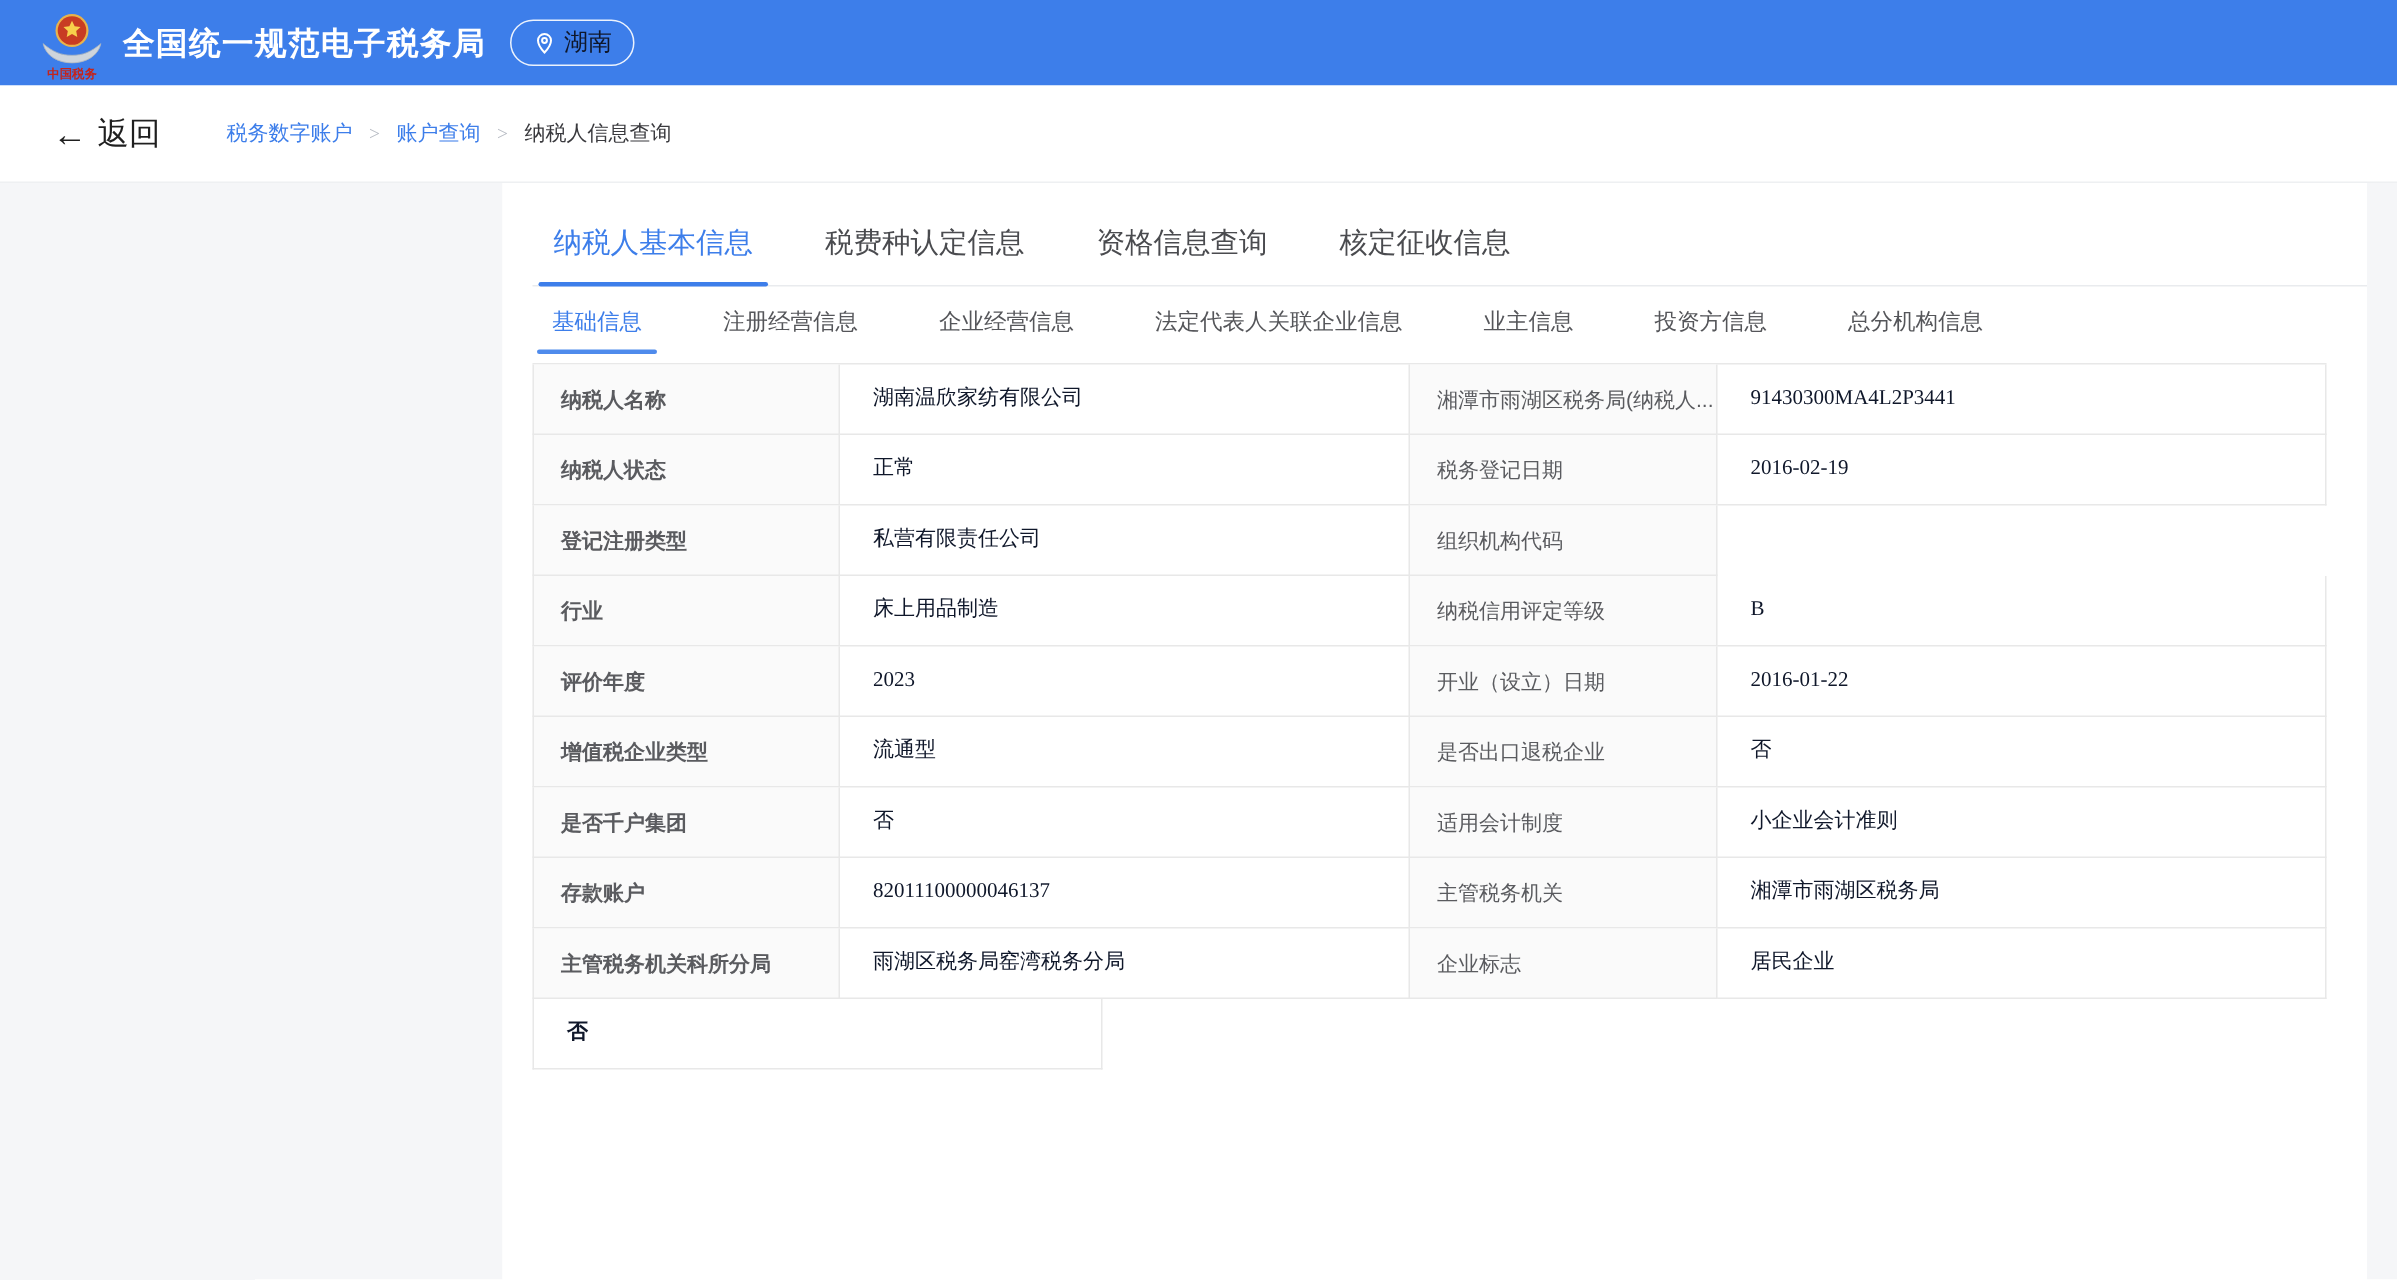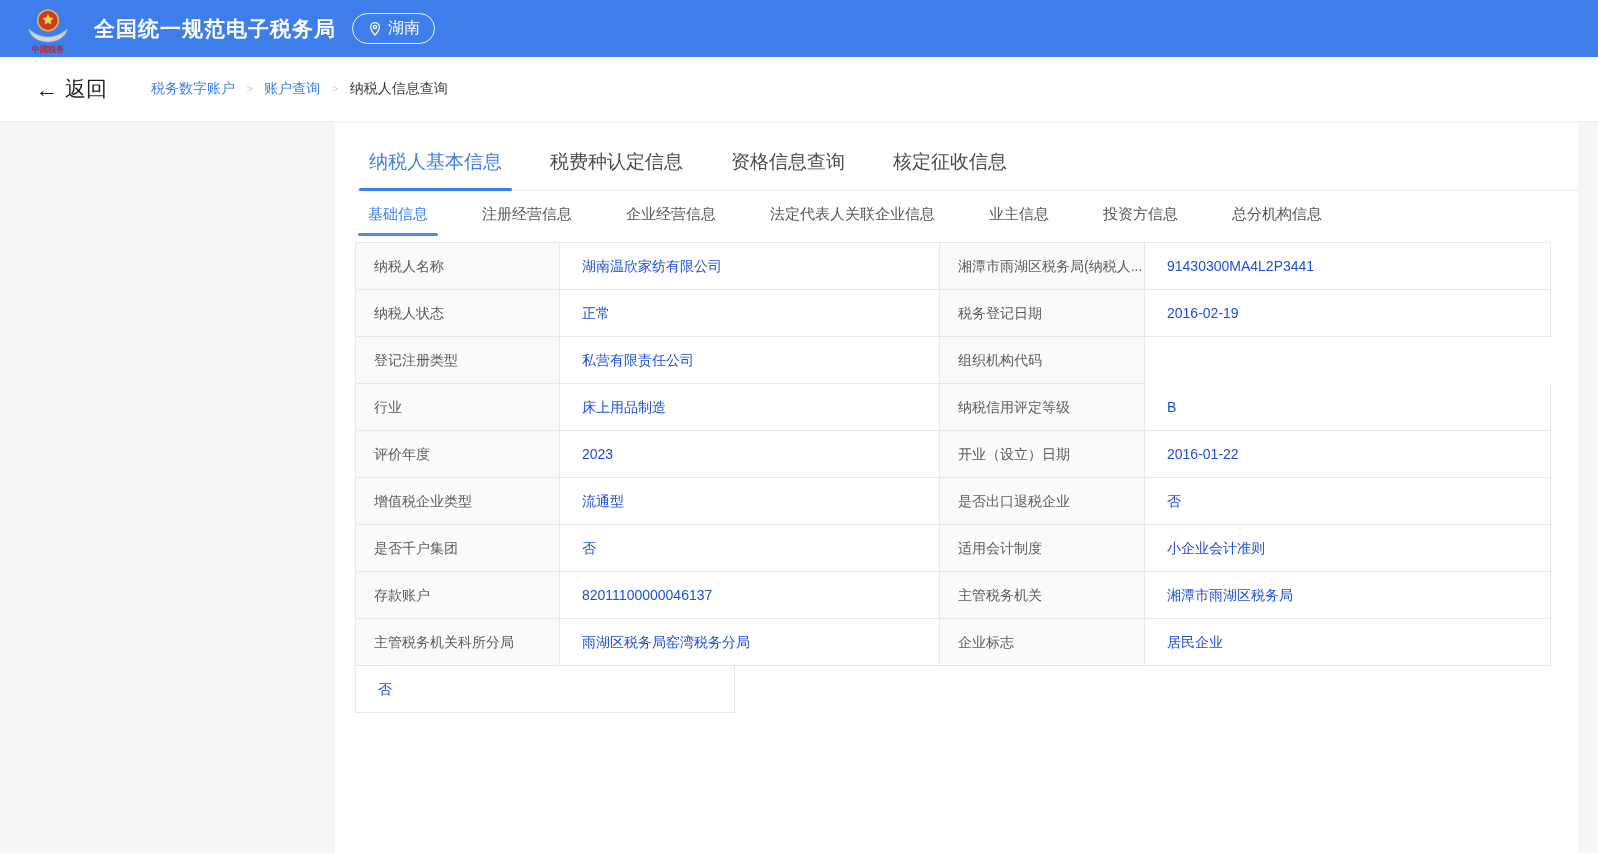--- a/index.html
+++ b/index.html
@@ -2,23 +2,23 @@
 <html><head>
 <meta charset="utf-8">
 <style>
   * { margin:0; padding:0; box-sizing:border-box; }
   html,body { width:1598px; height:853px; overflow:hidden;
     font-family:"Liberation Sans","DejaVu Sans",sans-serif; background:#fff; }
 
   
   .app-header { height:57px; background:#3d7eea; display:flex; align-items:center; padding-left:26px; }
   .logo { width:44px; height:48px; margin-top:2px; flex:0 0 auto; }
-  .app-title { color:#fff; font-size:21px; font-weight:600; letter-spacing:1px; margin-left:24px; }
+  .app-title { color:#fff; font-size:21px; font-weight:600; letter-spacing:1px; margin-left:12px; }
   .region-pill { margin-left:16px; height:31px; border:1px solid rgba(255,255,255,.9); border-radius:16px;
-    display:flex; align-items:center; gap:5px; padding:11px 14px; color:#ffffff; font-size:16px; cursor:pointer; }
+    display:flex; align-items:center; gap:5px; padding:11px 14px; color:#0f172a; font-size:16px; cursor:pointer; }
   .pin-icon { width:16px; height:16px; display:block; }
 
   
   .crumb-bar { height:65px; background:#fff; border-bottom:1px solid #eef0f2;
     display:flex; align-items:center; padding-left:35px; }
   .back-btn { display:flex; align-items:center; gap:7px; font-size:21px; color:#1f1f1f; cursor:pointer; }
   .back-arrow { font-size:23px; line-height:1; }
   .breadcrumb { margin-left:44px; font-size:14px; display:flex; align-items:center;font-family:Liberation Serif, serif; }
   .crumb-link { color:#3d7eea; cursor:pointer; }
   .crumb-sep { color:#b9bdc5; margin:0 11px; font-size:13px; }
@@ -42,23 +42,23 @@
   .subtab { font-size:15px; color:#55565a; padding:5px 10px 12px; position:relative; cursor:pointer; white-space:nowrap; }
   .subtab.active { color:#3d7eea; }
   .subtab.active::after { content:""; position:absolute; left:0; right:0; bottom:0; height:3px;
     background:#4f8bec; border-radius:2px; }
 
   
   .info-table { margin-top:6px; width:1196px; border-top:1px solid #e8e8e8; }
   .trow { display:flex; }
   .cell { height:47px; line-height:46px; font-size:14px; border-right:1px solid #e8e8e8;
     border-bottom:1px solid #e8e8e8; white-space:nowrap; overflow:hidden; }
-  .trow .cell:first-child { border-left:1px solid #e8e8e8; }
+  .trow .cell:first-child { border-left:1px solid #e8e8e8;font-weight:bold; }
   .cell.lbl { width:205px; background:#fafafa; color:#5a5b5f; padding-left:18px; }
-  .cell.val { color:#1d4ed8; padding-left:22px; }
+  .cell.val { color:#0f172a; padding-left:22px;font-family:Liberation Serif, serif; }
   .cell.v1 { width:380px; }
   .cell.v2 { width:406px; border-right:1px solid #e8e8e8; }
 </style>
 </head>
 <body>
 
 <header class="app-header">
   <svg class="logo" viewBox="0 0 48 52">
     <path d="M3 25 C10 31 16 33.5 24 33.5 C32 33.5 38 31 45 25 C43 34 34 39 24 39 C14 39 5 34 3 25 Z" fill="#cfd5dc" stroke="#aeb6bf" stroke-width="0.6"></path>
     <circle cx="24" cy="15.5" r="12" fill="#e9b34b"></circle>

